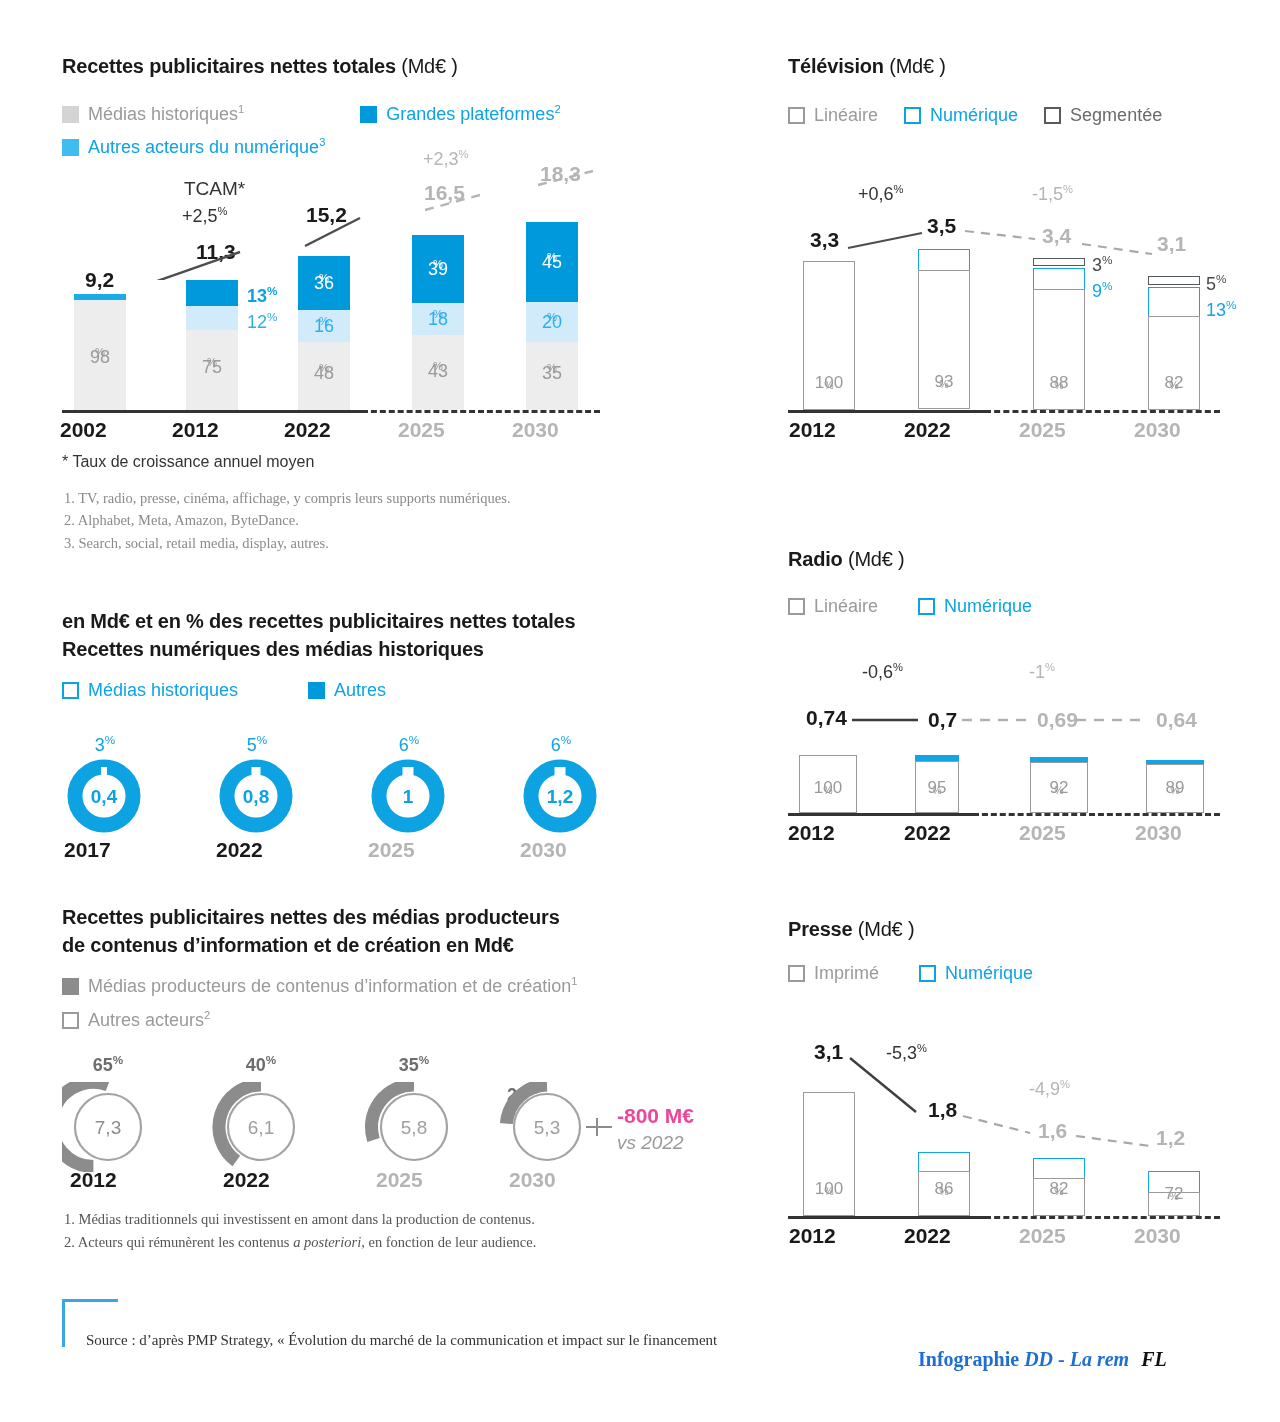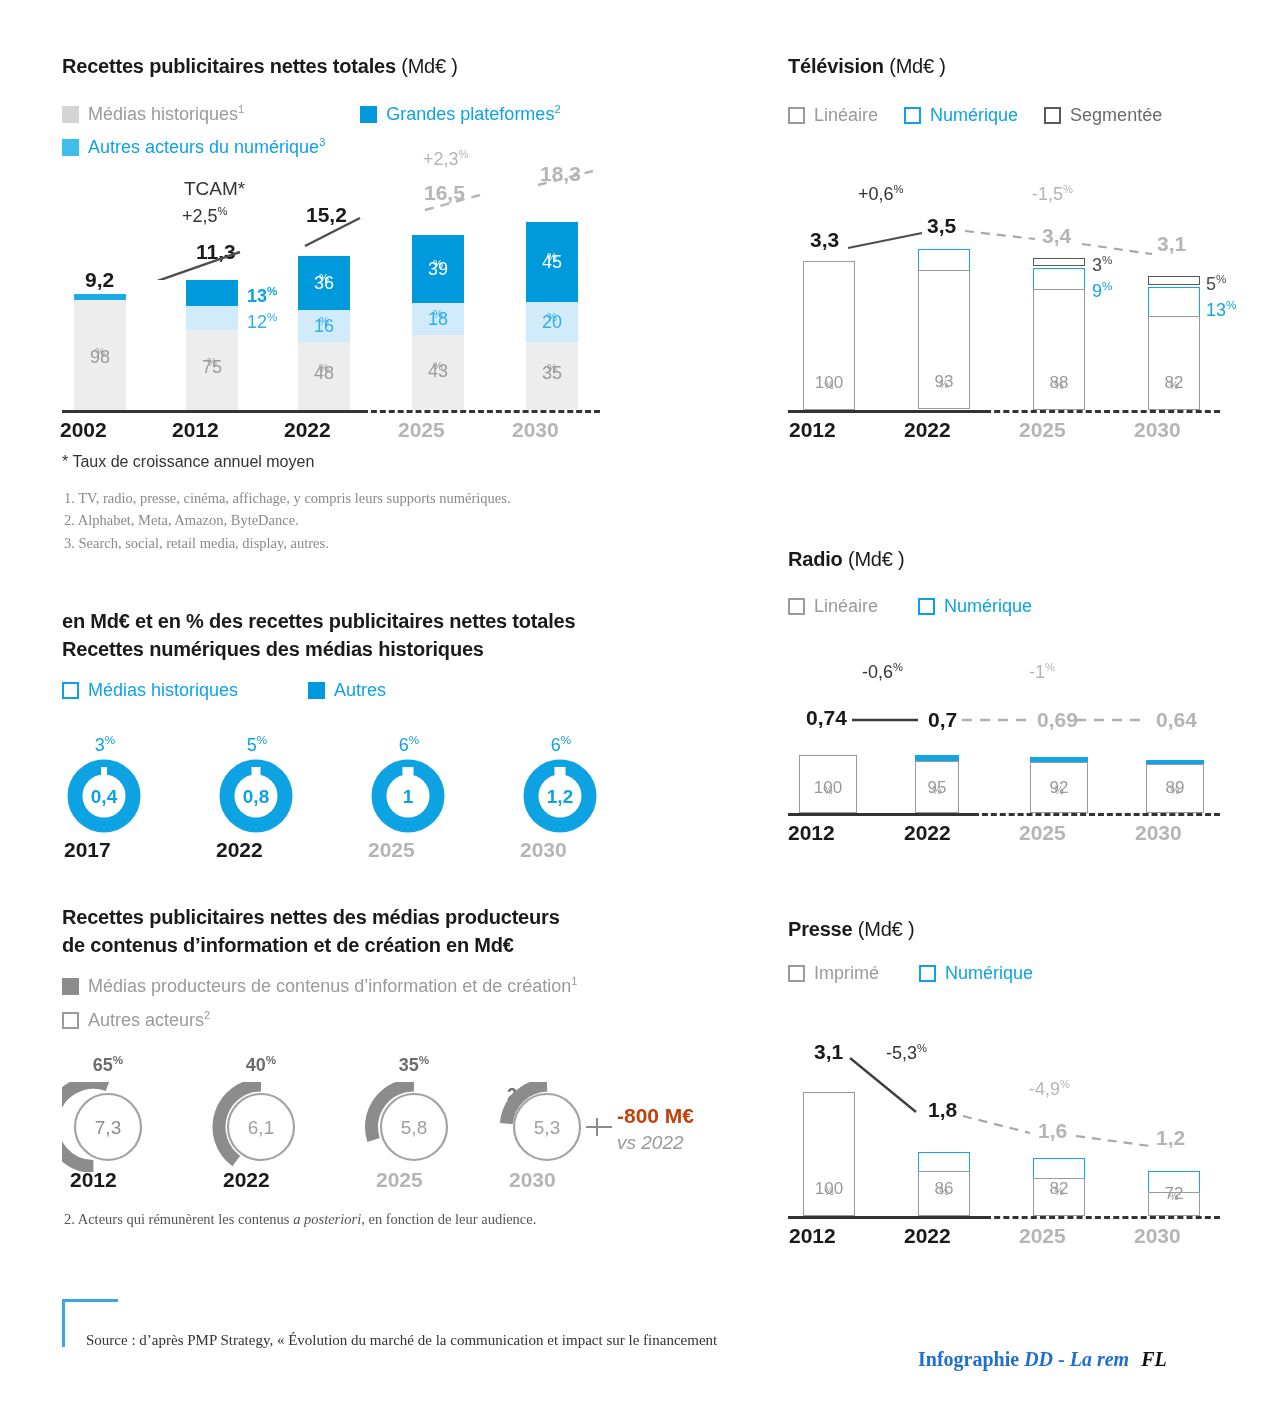--- a/index.html
+++ b/index.html
@@ -273,29 +273,30 @@
       <path d="M 485 3 A 42 42 0 0 0 444.4 41.6" fill="none" stroke="#8c8c8c" stroke-width="13"></path>
       <text x="485" y="52" text-anchor="middle" font-family="Liberation Sans, sans-serif" font-size="19" fill="#9f9f9f">5,3</text>
     </g>
 
     <g>
       <line x1="524" y1="45" x2="550" y2="45" stroke="#8c8c8c" stroke-width="2"></line>
       <line x1="535" y1="36" x2="535" y2="54" stroke="#8c8c8c" stroke-width="2"></line>
     </g>
   </svg>
 
-  <div class="abs" style="left:617px;top:1104px;font-size:21px;font-weight:bold;color:#c2410c;">-800 M€</div>
+  <div class="abs" style="left:617px;top:1104px;font-size:21px;font-weight:bold;color:#ec4899;">-800 M€</div>
   <div class="abs" style="left:617px;top:1132px;font-size:19px;color:#9a9a9a;"><i>vs 2022</i></div>
 
   <div class="abs yr" style="left:70px;top:1168px;width:80px;">2012</div>
   <div class="abs yr" style="left:223px;top:1168px;width:80px;">2022</div>
   <div class="abs yr fut" style="left:376px;top:1168px;width:80px;">2025</div>
   <div class="abs yr fut" style="left:509px;top:1168px;width:80px;">2030</div>
 
   <div class="abs note-blk" style="left:64px;top:1208px;width:680px;">
+    <div>1. Médias traditionnels qui investissent en amont dans la production de contenus.</div>
     <div>2. Acteurs qui rémunèrent les contenus <i>a posteriori</i>, en fonction de leur audience.</div>
   </div>
 
   <div class="abs sec-title" style="left:788px;top:55px;">
     <span>Télévision</span>
     <span class="unit">(Md€ )</span>
   </div>
   <div class="abs legend-row" style="left:788px;top:105px;">
     <div class="legend-item">
       <div class="sw sw-o-grey"></div>

